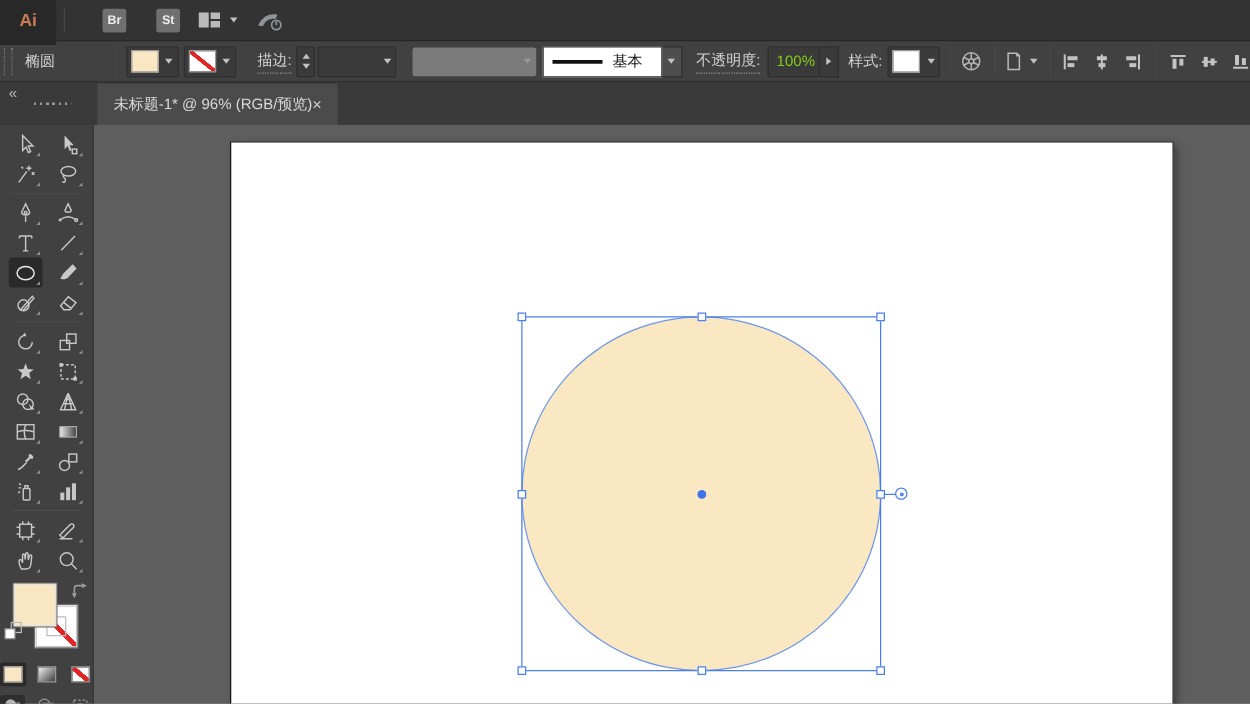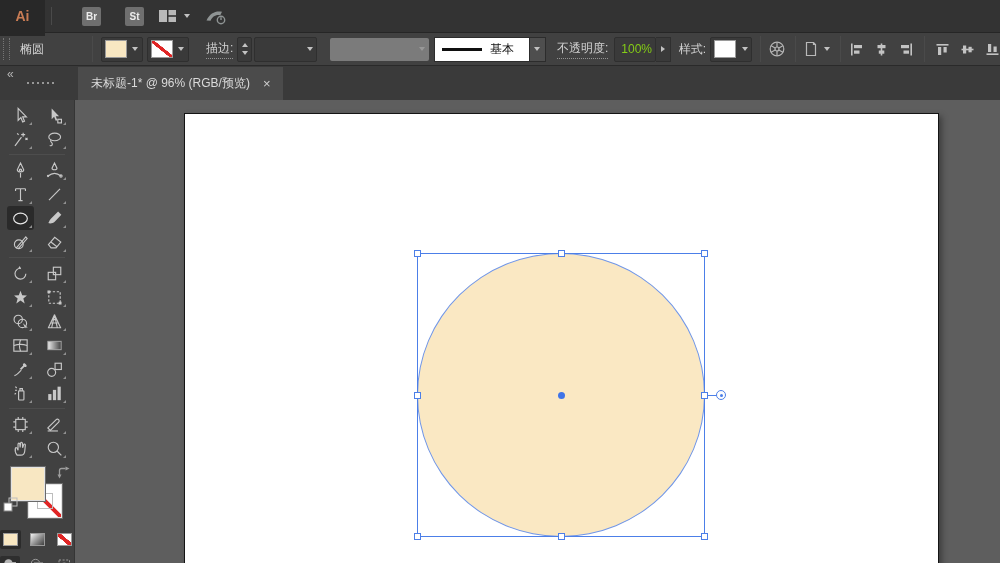--- a/index.html
+++ b/index.html
@@ -45,21 +45,21 @@
   .ctl-icon{display:flex;align-items:center}
   
   .ml2{margin-left:2px}.ml4{margin-left:4px}.ml5{margin-left:5px}.ml6{margin-left:6px}
   .ml8{margin-left:8px}.ml10{margin-left:10px}.ml11{margin-left:11px}
   .ml13{margin-left:13px}.ml17{margin-left:17px}.ml48{margin-left:48px}
 
   
   .tab-strip{position:absolute;left:0;top:66px;width:1000px;height:34px;background:#3a3a3a;z-index:28}
   .collapse{position:absolute;left:7px;top:1px;color:#b5b5b5;font-size:12px;letter-spacing:-1px;cursor:pointer}
   .head-grip{position:absolute;left:27px;top:16px;width:30px;height:2px;background:repeating-linear-gradient(90deg,#979797 0 2px,transparent 2px 5px)}
-  .doc-tab{position:absolute;left:78px;top:1px;height:33px;background:#4b4b4b;display:flex;align-items:center;padding:0 13px;gap:13px;color:#dadada;cursor:pointer}
+  .doc-tab{position:absolute;left:78px;top:1px;height:33px;background:#4b4b4b;display:flex;align-items:center;padding:0 13px;color:#dadada;cursor:pointer}
   .tab-close{color:#cfcfcf;font-size:13px;line-height:1;cursor:pointer}
 
   
   .toolbar{position:absolute;left:0;top:100px;width:75px;height:463px;background:#414141;border-right:1px solid #353535;display:flex;flex-direction:column;align-items:center;padding-top:3px;z-index:27}
   .tool-row{display:flex;gap:7px}
   .tool{width:27px;height:24px;display:flex;align-items:center;justify-content:center;position:relative;border-radius:3px;cursor:pointer}
   .tool::after{content:"";position:absolute;right:2px;bottom:2px;width:0;height:0;border-left:3.5px solid transparent;border-bottom:3.5px solid #909090}
   .tool.selected{background:#2a2a2a}
   .tool svg{display:block}
   .tool svg .st{stroke:#c8c8c8;fill:none;stroke-width:1.2}

